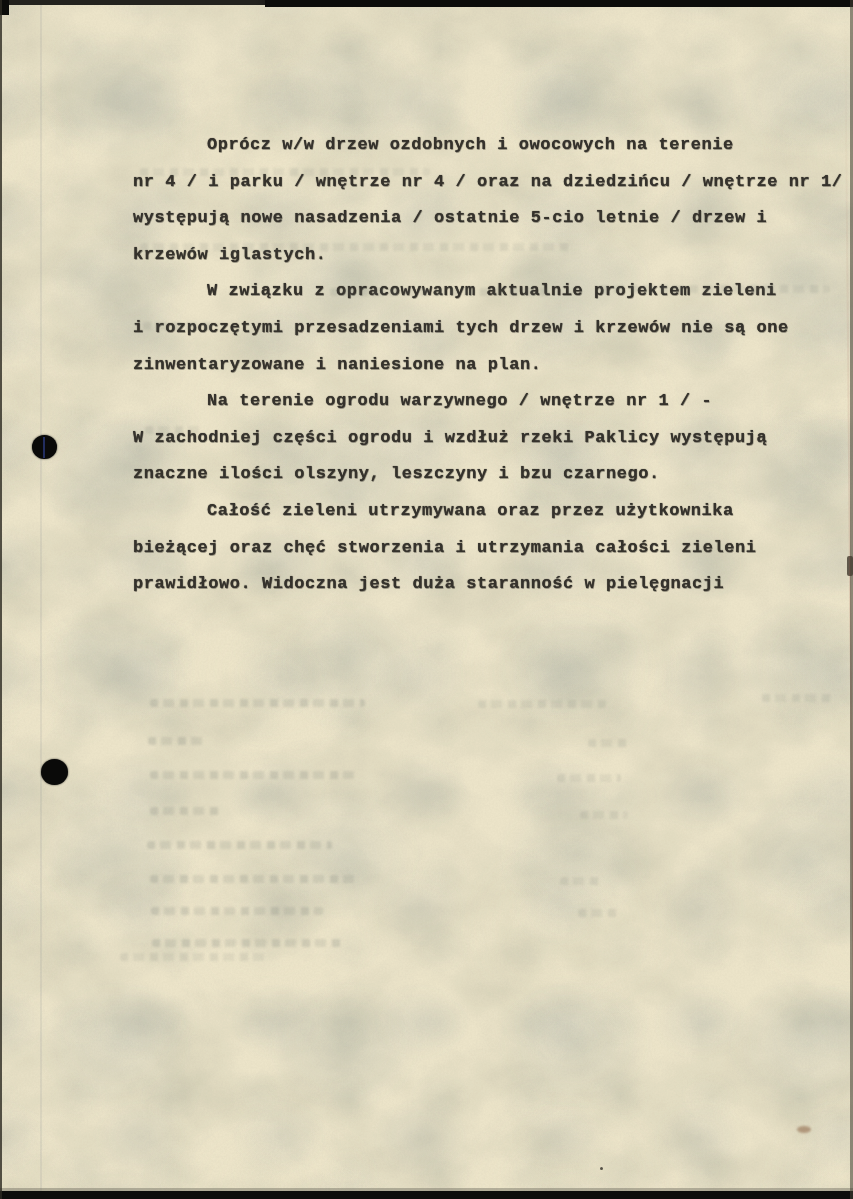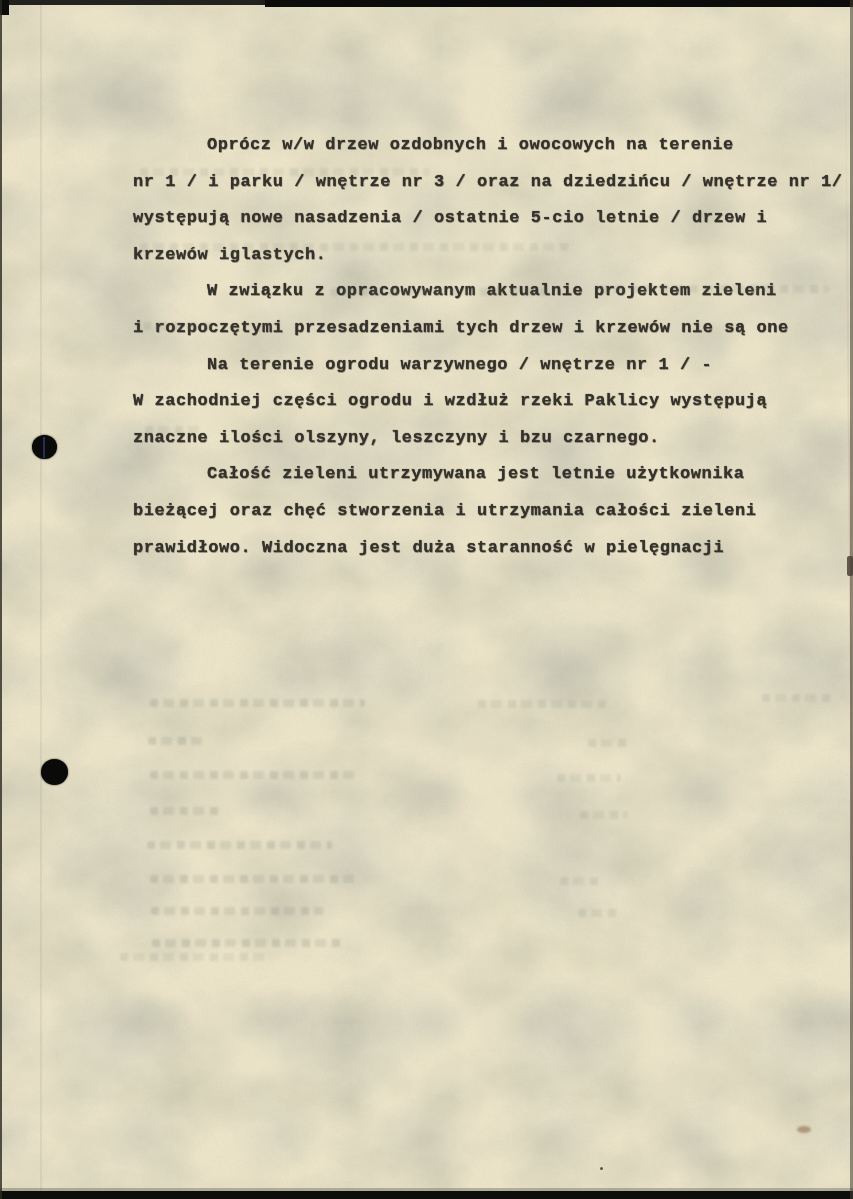--- a/index.html
+++ b/index.html
@@ -95,29 +95,30 @@
     </defs>
     <rect width="853" height="1199" filter="url(#mottle)" opacity="0.55"></rect>
     <rect width="853" height="1199" filter="url(#grain)" opacity="0.18"></rect>
   </svg>
 
   <div class="vignette"></div>
   <div class="crease-left"></div>
 
   <div class="typed-text">
     <div class="line indent">Oprócz w/w drzew ozdobnych i owocowych na terenie</div>
-    <div class="line">nr 1 / i parku / wnętrze nr 3 / oraz na dziedzińcu / wnętrze nr 1/</div>
+    <div class="line">nr 4 / i parku / wnętrze nr 4 / oraz na dziedzińcu / wnętrze nr 1/</div>
     <div class="line">występują nowe nasadzenia / ostatnie 5-cio letnie / drzew i</div>
     <div class="line">krzewów iglastych.</div>
     <div class="line indent">W związku z opracowywanym aktualnie projektem zieleni</div>
     <div class="line">i rozpoczętymi przesadzeniami tych drzew i krzewów nie są one</div>
+    <div class="line">zinwentaryzowane i naniesione na plan.</div>
     <div class="line indent">Na terenie ogrodu warzywnego / wnętrze nr 1 / -</div>
     <div class="line">W zachodniej części ogrodu i wzdłuż rzeki Paklicy występują</div>
     <div class="line">znaczne ilości olszyny, leszczyny i bzu czarnego.</div>
-    <div class="line indent">Całość zieleni utrzymywana jest letnie użytkownika</div>
+    <div class="line indent">Całość zieleni utrzymywana oraz przez użytkownika</div>
     <div class="line">bieżącej oraz chęć stworzenia i utrzymania całości zieleni</div>
     <div class="line">prawidłowo. Widoczna jest duża staranność w pielęgnacji</div>
   </div>
 
   <div class="ghost lite" style="left:140px;top:168px;width:290px;"></div>
   <div class="ghost lite" style="left:140px;top:243px;width:430px;"></div>
   <div class="ghost lite" style="left:330px;top:288px;width:220px;"></div>
   <div class="ghost lite" style="left:600px;top:285px;width:230px;"></div>
   <div class="ghost lite" style="left:143px;top:322px;width:75px;"></div>
   <div class="ghost lite" style="left:145px;top:426px;width:55px;"></div>

